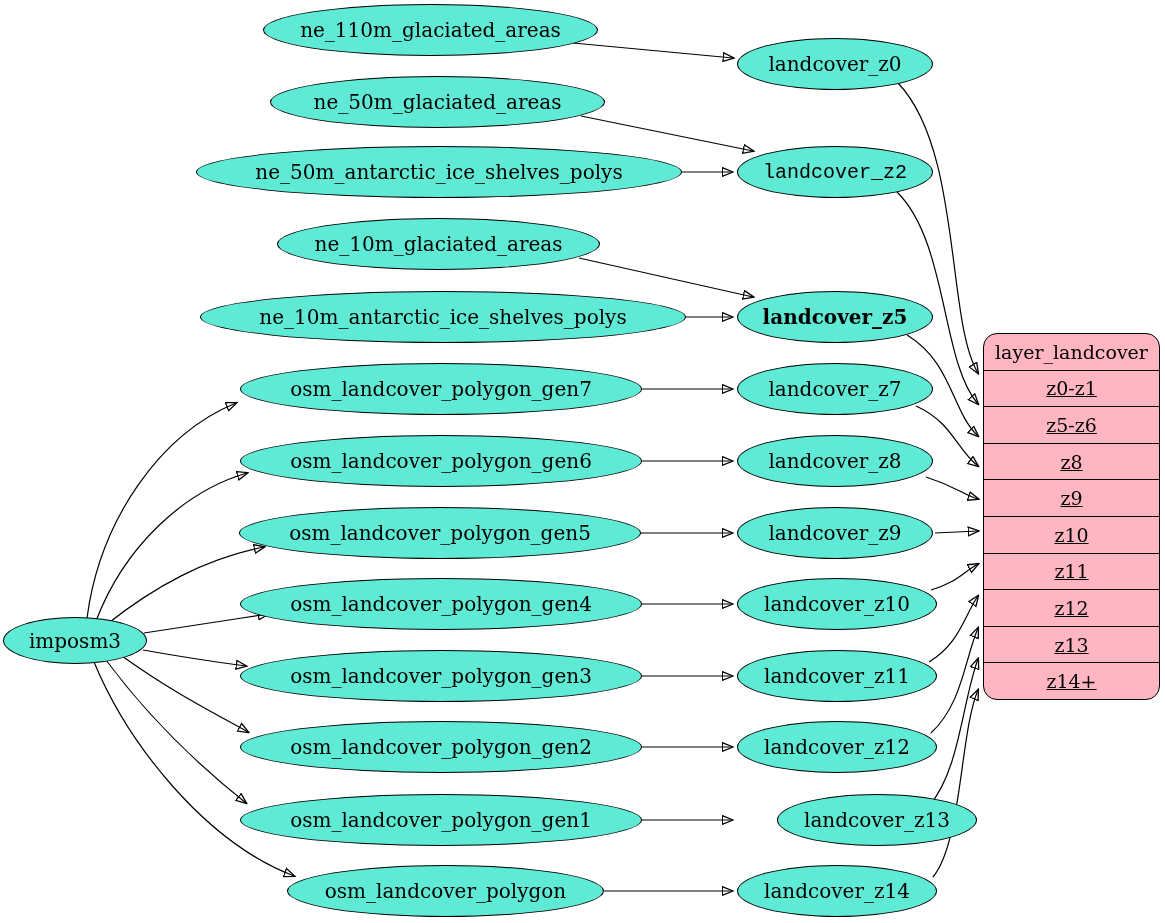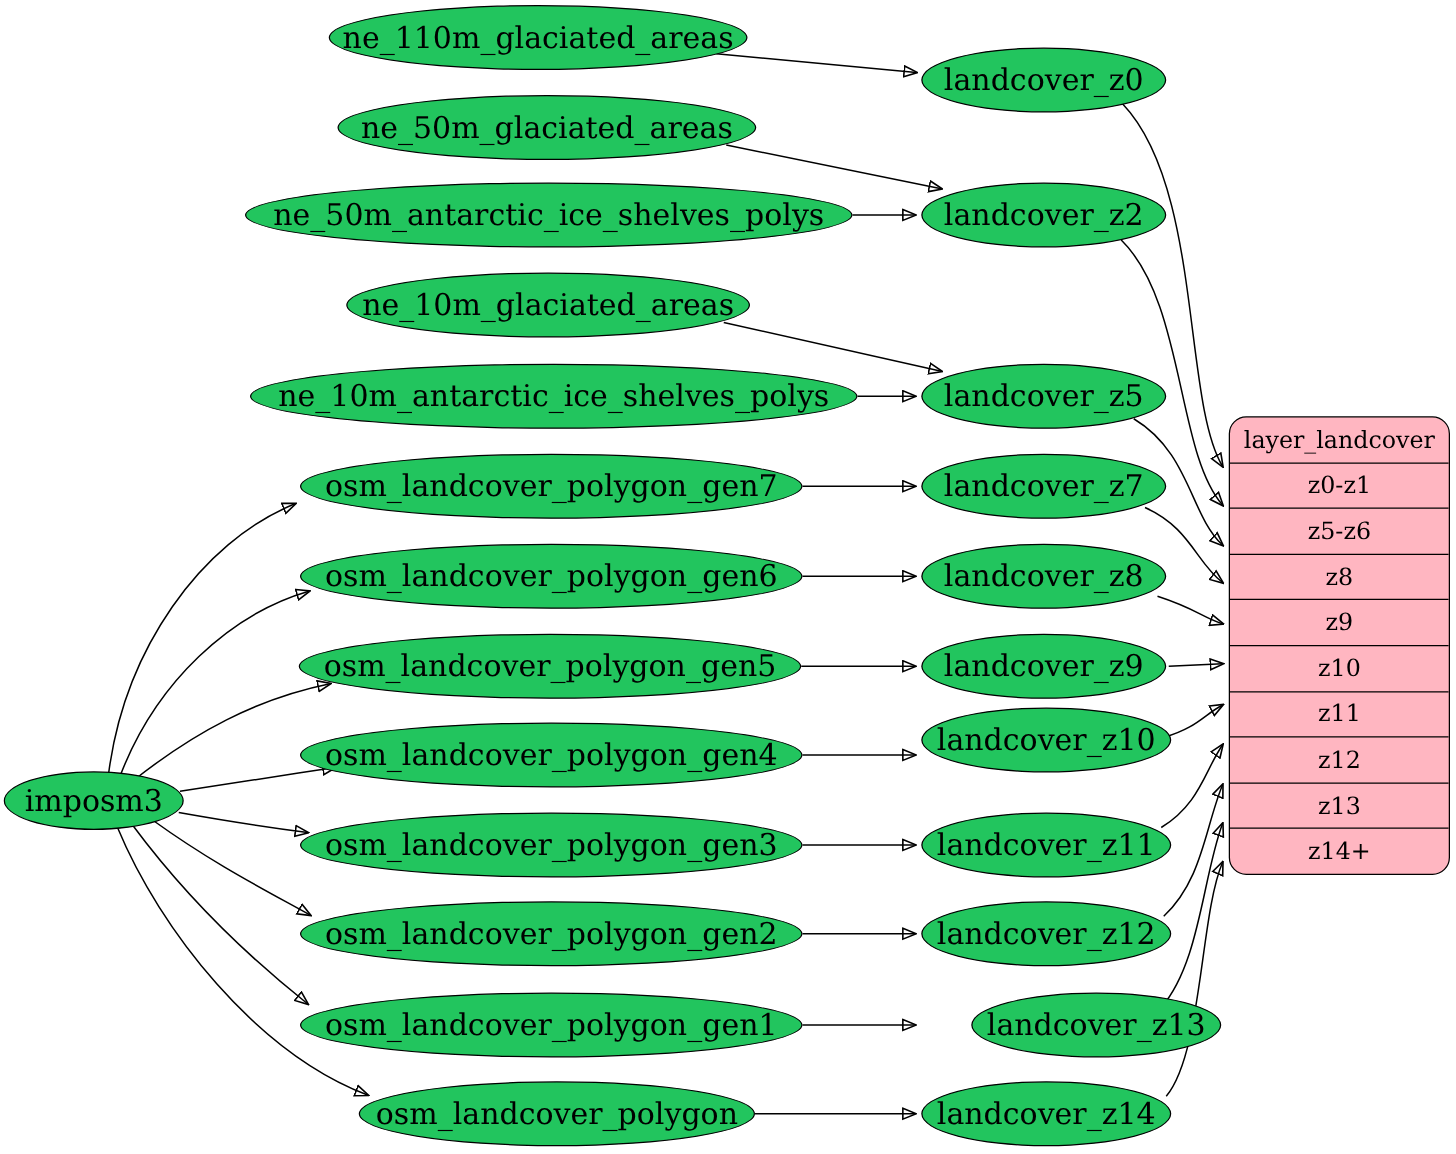--- a/index.html
+++ b/index.html
@@ -8,45 +8,45 @@
     width:1165px;height:923px;
     background:#ffffff;
     font-family:"DejaVu Serif","Liberation Serif",serif;
     color:#000000;
     overflow:hidden;
   }
   svg.edges{position:absolute;left:0;top:0;width:1165px;height:923px;}
   svg.edges path{fill:none;stroke:#000000;stroke-width:1.2px;}
   .node{
     position:absolute;
-    background:#22c55e;
+    background:#5eead4;
     border:1.3px solid #000000;
     border-radius:50%;
     display:flex;align-items:center;justify-content:center;
     white-space:nowrap;
-    font-size:24px;
+    font-size:20px;
     box-sizing:border-box;
   }
   .record{
     position:absolute;
     left:983px;top:333px;width:177px;height:367px;
     background:#ffb6c1;
     border:1.4px solid #000000;
     border-radius:14px;
     display:flex;flex-direction:column;
     overflow:hidden;
     font-size:19px;
     box-sizing:border-box;
   }
   .record>div{
     flex:1;
     display:flex;align-items:center;justify-content:center;
     white-space:nowrap;
   }
-  .record>div+div{border-top:1.3px solid #000000;}
+  .record>div+div{border-top:1.3px solid #000000;text-decoration:underline;}
 </style>
 </head>
 <body>
 
 <div class="canvas">
 
   <svg class="edges" viewBox="0 0 1165 923" xmlns="http://www.w3.org/2000/svg">
     <defs>
       <marker id="arr" viewBox="0 0 10 10" refX="9" refY="5" markerWidth="10" markerHeight="9" orient="auto-start-reverse">
         <path d="M0,1 L10,5 L0,9 z" fill="#000000" stroke="none"></path>
@@ -100,26 +100,26 @@
   <div class="node" style="left:240px;top:363px;width:402px;height:52px;">osm_landcover_polygon_gen7</div>
   <div class="node" style="left:240px;top:435px;width:402px;height:52px;">osm_landcover_polygon_gen6</div>
   <div class="node" style="left:239px;top:507px;width:402px;height:52px;">osm_landcover_polygon_gen5</div>
   <div class="node" style="left:240px;top:578px;width:402px;height:52px;">osm_landcover_polygon_gen4</div>
   <div class="node" style="left:240px;top:650px;width:402px;height:52px;">osm_landcover_polygon_gen3</div>
   <div class="node" style="left:240px;top:721px;width:402px;height:52px;">osm_landcover_polygon_gen2</div>
   <div class="node" style="left:240px;top:794px;width:402px;height:52px;">osm_landcover_polygon_gen1</div>
   <div class="node" style="left:287px;top:865px;width:317px;height:52px;">osm_landcover_polygon</div>
 
   <div class="node" style="left:737px;top:38px;width:196px;height:52px;">landcover_z0</div>
-  <div class="node" style="left:737px;top:146px;width:196px;height:52px;">landcover_z2</div>
-  <div class="node" style="left:737px;top:291px;width:196px;height:52px;">landcover_z5</div>
+  <div class="node" style="left:737px;top:146px;width:196px;height:52px;font-family:Liberation Mono, monospace;">landcover_z2</div>
+  <div class="node" style="left:737px;top:291px;width:196px;height:52px;font-weight:bold;">landcover_z5</div>
   <div class="node" style="left:737px;top:363px;width:196px;height:52px;">landcover_z7</div>
   <div class="node" style="left:737px;top:435px;width:196px;height:52px;">landcover_z8</div>
   <div class="node" style="left:737px;top:507px;width:196px;height:52px;">landcover_z9</div>
-  <div class="node" style="left:737px;top:566px;width:200px;height:52px;">landcover_z10</div>
+  <div class="node" style="left:737px;top:578px;width:200px;height:52px;">landcover_z10</div>
   <div class="node" style="left:737px;top:650px;width:200px;height:52px;">landcover_z11</div>
   <div class="node" style="left:737px;top:721px;width:200px;height:52px;">landcover_z12</div>
   <div class="node" style="left:777px;top:794px;width:200px;height:52px;">landcover_z13</div>
   <div class="node" style="left:737px;top:865px;width:200px;height:52px;">landcover_z14</div>
 
   <div class="record">
     <div>layer_landcover</div>
     <div>z0-z1</div>
     <div>z5-z6</div>
     <div>z8</div>

